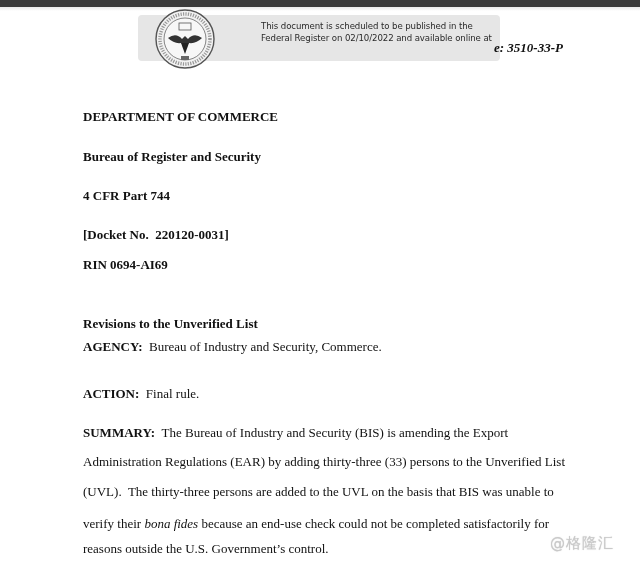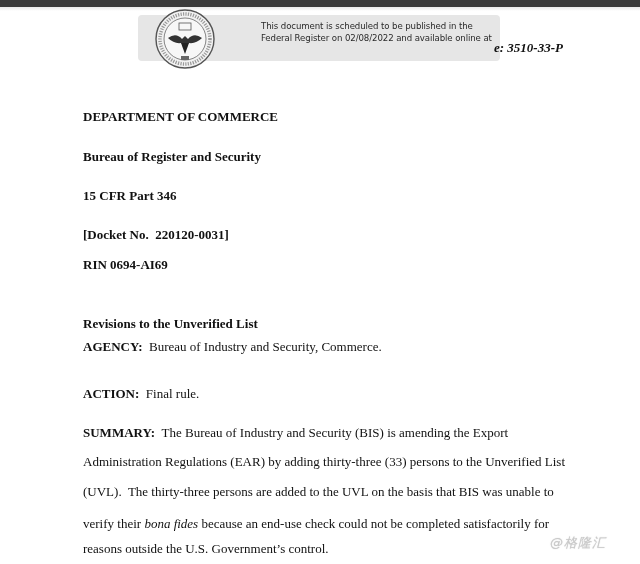--- a/index.html
+++ b/index.html
@@ -35,24 +35,23 @@
     .filecode {
       position: absolute; left: 494px; top: 40px;
       font-size: 13px; font-weight: bold; color: #111; font-style: italic;
     }
     .line {
       position: absolute; left: 83px; font-size: 13px; white-space: nowrap;
     }
     .b { font-weight: bold; text-align: right; }
     .watermark {
       position: absolute; left: 550px; top: 534px;
-      font-family: "DejaVu Sans", sans-serif; font-size: 13px;
+      font-family: "DejaVu Sans", sans-serif; font-size: 15px;
       color: rgba(200,200,200,0.85); letter-spacing: 1px;
       text-shadow: 0 0 1px rgba(160,160,160,0.6);
-      font-style: italic;
     }
   </style>
 </head>
 <body>
 
 <div class="topbar"></div>
 <div class="topbar-shadow"></div>
 
 <div class="banner"></div>
 
@@ -61,28 +60,28 @@
   <circle cx="31" cy="31" r="21" fill="#f7f7f7" stroke="#666" stroke-width="0.8"></circle>
   <circle cx="31" cy="31" r="25" fill="none" stroke="#999" stroke-width="3.5" stroke-dasharray="1.2 1.3"></circle>
   <rect x="25" y="15" width="12" height="7" fill="none" stroke="#555" stroke-width="0.8"></rect>
   <path d="M14 30 Q22 24 28 31 L31 28 L34 31 Q40 24 48 30 Q42 36 35 35 L31 38 L27 35 Q20 36 14 30 Z" fill="#333"></path>
   <path d="M27 35 L31 46 L35 35 Z" fill="#222"></path>
   <rect x="27" y="48" width="8" height="4" fill="#666"></rect>
 </svg>
 
 <div class="banner-text">
   <div>This document is scheduled to be published in the</div>
-  <div>Federal Register on 02/08/2022 and available online at</div>
+  <div>Federal Register on 02/10/2022 and available online at</div>
 </div>
 
 <div class="filecode">e: 3510-33-P</div>
 
 <div class="line b" style="top:109px">DEPARTMENT OF COMMERCE</div>
 <div class="line b" style="top:149px">Bureau of Register and Security</div>
-<div class="line b" style="top:188px">15 CFR Part 346</div>
+<div class="line b" style="top:188px">4 CFR Part 744</div>
 <div class="line b" style="top:227px; white-space:pre">[Docket No.  220120-0031]</div>
 <div class="line b" style="top:257px">RIN 0694-AI69</div>
 <div class="line b" style="top:316px">Revisions to the Unverified List</div>
 
 <div class="line" style="top:339px"><span class="b">AGENCY:</span>&nbsp;&nbsp;<span>Bureau of Industry and Security, Commerce.</span></div>
 
 <div class="line" style="top:386px"><span class="b">ACTION:</span>&nbsp;&nbsp;<span>Final rule.</span></div>
 
 <div class="line" style="top:425px"><span class="b">SUMMARY:</span>&nbsp;&nbsp;<span>The Bureau of Industry and Security (BIS) is amending the Export</span></div>
 <div class="line" style="top:454px">Administration Regulations (EAR) by adding thirty-three (33) persons to the Unverified List</div>

